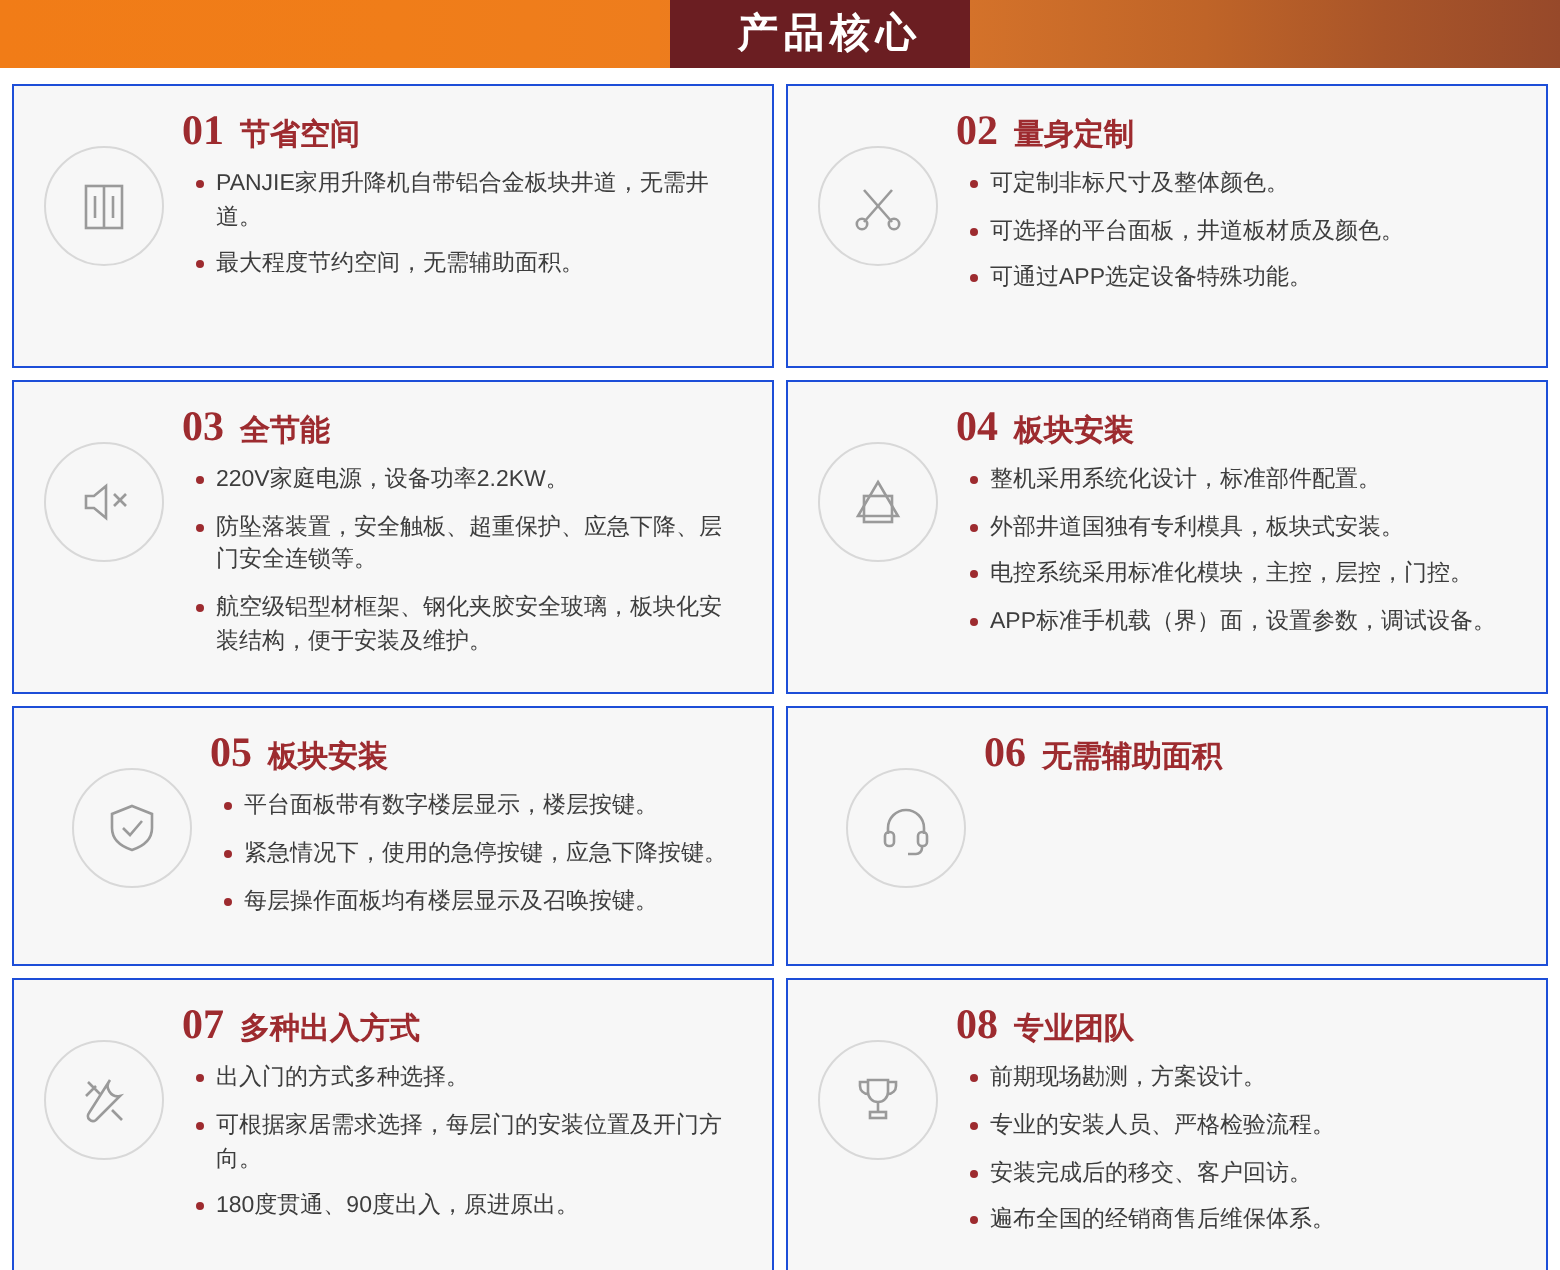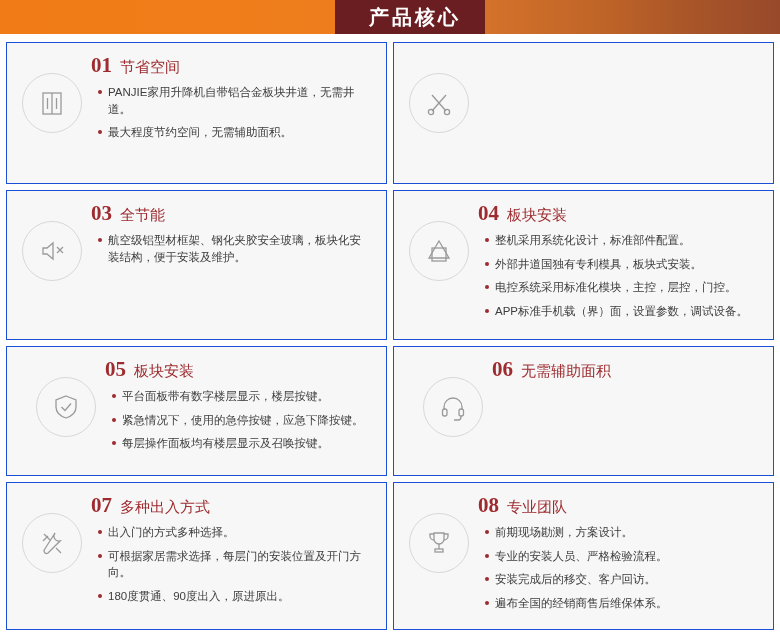--- a/index.html
+++ b/index.html
@@ -117,21 +117,21 @@
     font-size: 21px;
     font-weight: bold;
     font-family: "Liberation Serif", serif;
     letter-spacing: 0px;
     margin-right: 8px;
     line-height: 1;
   }
   .card-title {
     color: #9d2b2f;
     font-size: 15px;
-    font-weight: normal;
+    font-weight: bold;
     line-height: 1;
   }
   ul.bullets {
     list-style: none;
     margin: 5px;
     padding: 0;
   }
   ul.bullets li {
     position: relative;
     padding-left: 12px;
@@ -194,38 +194,51 @@
       <div class="icon-wrap">
         <div class="icon-circle">
           <svg width="30" height="30" viewBox="0 0 30 30" fill="none" stroke="#9a9a9a" stroke-width="1.3">
             <line x1="8" y1="7" x2="22" y2="23"></line>
             <line x1="22" y1="7" x2="8" y2="23"></line>
             <circle cx="7" cy="24" r="2.6"></circle>
             <circle cx="23" cy="24" r="2.6"></circle>
           </svg>
         </div>
       </div>
+      <div class="card-body">
+        <div class="card-head">
+          <span class="card-num">02</span>
+          <span class="card-title">量身定制</span>
+        </div>
+        <ul class="bullets">
+          <li>可定制非标尺寸及整体颜色。</li>
+          <li>可选择的平台面板，井道板材质及颜色。</li>
+          <li>可通过APP选定设备特殊功能。</li>
+        </ul>
+      </div>
     </div>
 
     <div class="card r2">
       <div class="icon-wrap">
         <div class="icon-circle">
           <svg width="30" height="30" viewBox="0 0 30 30" fill="none" stroke="#9a9a9a" stroke-width="1.3">
             <path d="M6 12 h4 l6 -5 v16 l-6 -5 H6 z"></path>
             <line x1="20" y1="11" x2="26" y2="17"></line>
             <line x1="26" y1="11" x2="20" y2="17"></line>
           </svg>
         </div>
       </div>
       <div class="card-body">
         <div class="card-head">
           <span class="card-num">03</span>
           <span class="card-title">全节能</span>
         </div>
         <ul class="bullets">
+          <li>220V家庭电源，设备功率2.2KW。</li>
+          <li>防坠落装置，安全触板、超重保护、应急下降、层门安全连锁等。</li>
           <li>航空级铝型材框架、钢化夹胶安全玻璃，板块化安装结构，便于安装及维护。</li>
         </ul>
       </div>
     </div>
 
     <div class="card r2">
       <div class="icon-wrap">
         <div class="icon-circle">
           <svg width="30" height="30" viewBox="0 0 30 30" fill="none" stroke="#9a9a9a" stroke-width="1.3">
             <polygon points="15,5 25,22 5,22"></polygon>

